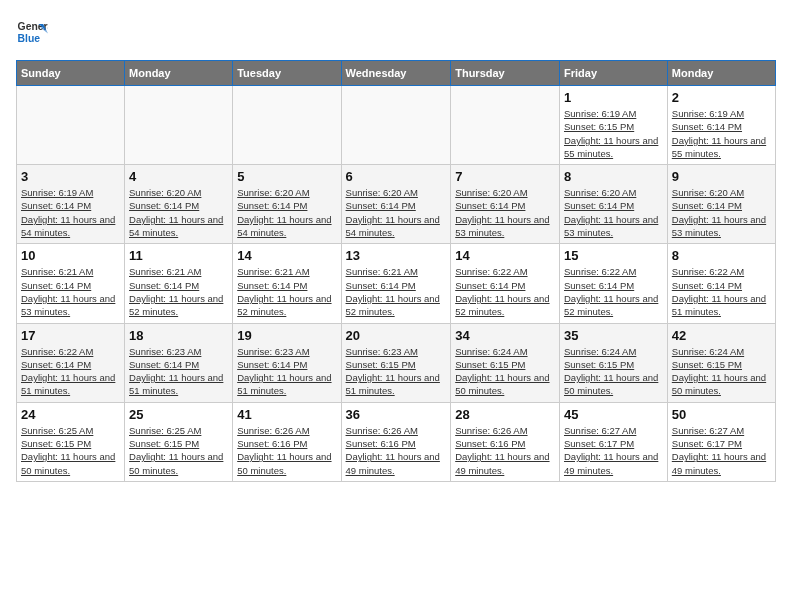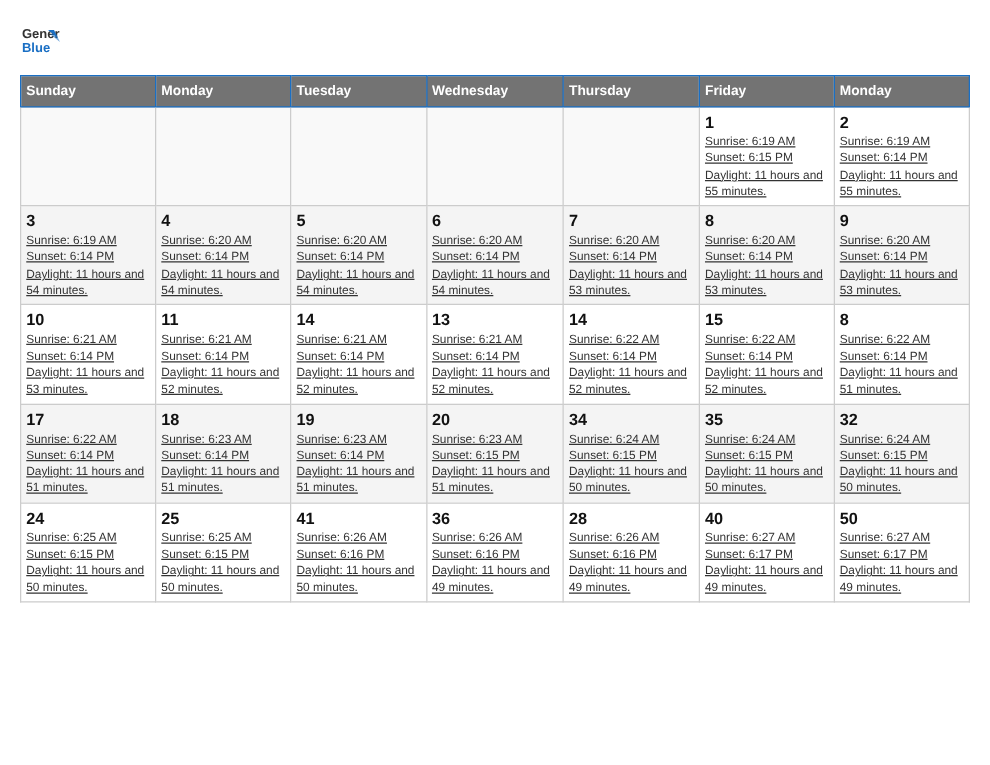--- a/index.html
+++ b/index.html
@@ -246,21 +246,21 @@
 Sunset: 6:15 PM
 Daylight: 11 hours and 50 minutes.</div>
         </td>
         <td>
           <span class="day-num">35</span>
           <div class="day-info">Sunrise: 6:24 AM
 Sunset: 6:15 PM
 Daylight: 11 hours and 50 minutes.</div>
         </td>
         <td>
-          <span class="day-num">32</span>
+          <span class="day-num">42</span>
           <div class="day-info">Sunrise: 6:24 AM
 Sunset: 6:15 PM
 Daylight: 11 hours and 50 minutes.</div>
         </td>
       </tr>
       <tr>
         <td>
           <span class="day-num">24</span>
           <div class="day-info">Sunrise: 6:25 AM
 Sunset: 6:15 PM
@@ -284,21 +284,21 @@
 Sunset: 6:16 PM
 Daylight: 11 hours and 49 minutes.</div>
         </td>
         <td>
           <span class="day-num">28</span>
           <div class="day-info">Sunrise: 6:26 AM
 Sunset: 6:16 PM
 Daylight: 11 hours and 49 minutes.</div>
         </td>
         <td>
-          <span class="day-num">40</span>
+          <span class="day-num">45</span>
           <div class="day-info">Sunrise: 6:27 AM
 Sunset: 6:17 PM
 Daylight: 11 hours and 49 minutes.</div>
         </td>
         <td>
           <span class="day-num">50</span>
           <div class="day-info">Sunrise: 6:27 AM
 Sunset: 6:17 PM
 Daylight: 11 hours and 49 minutes.</div>
         </td>

